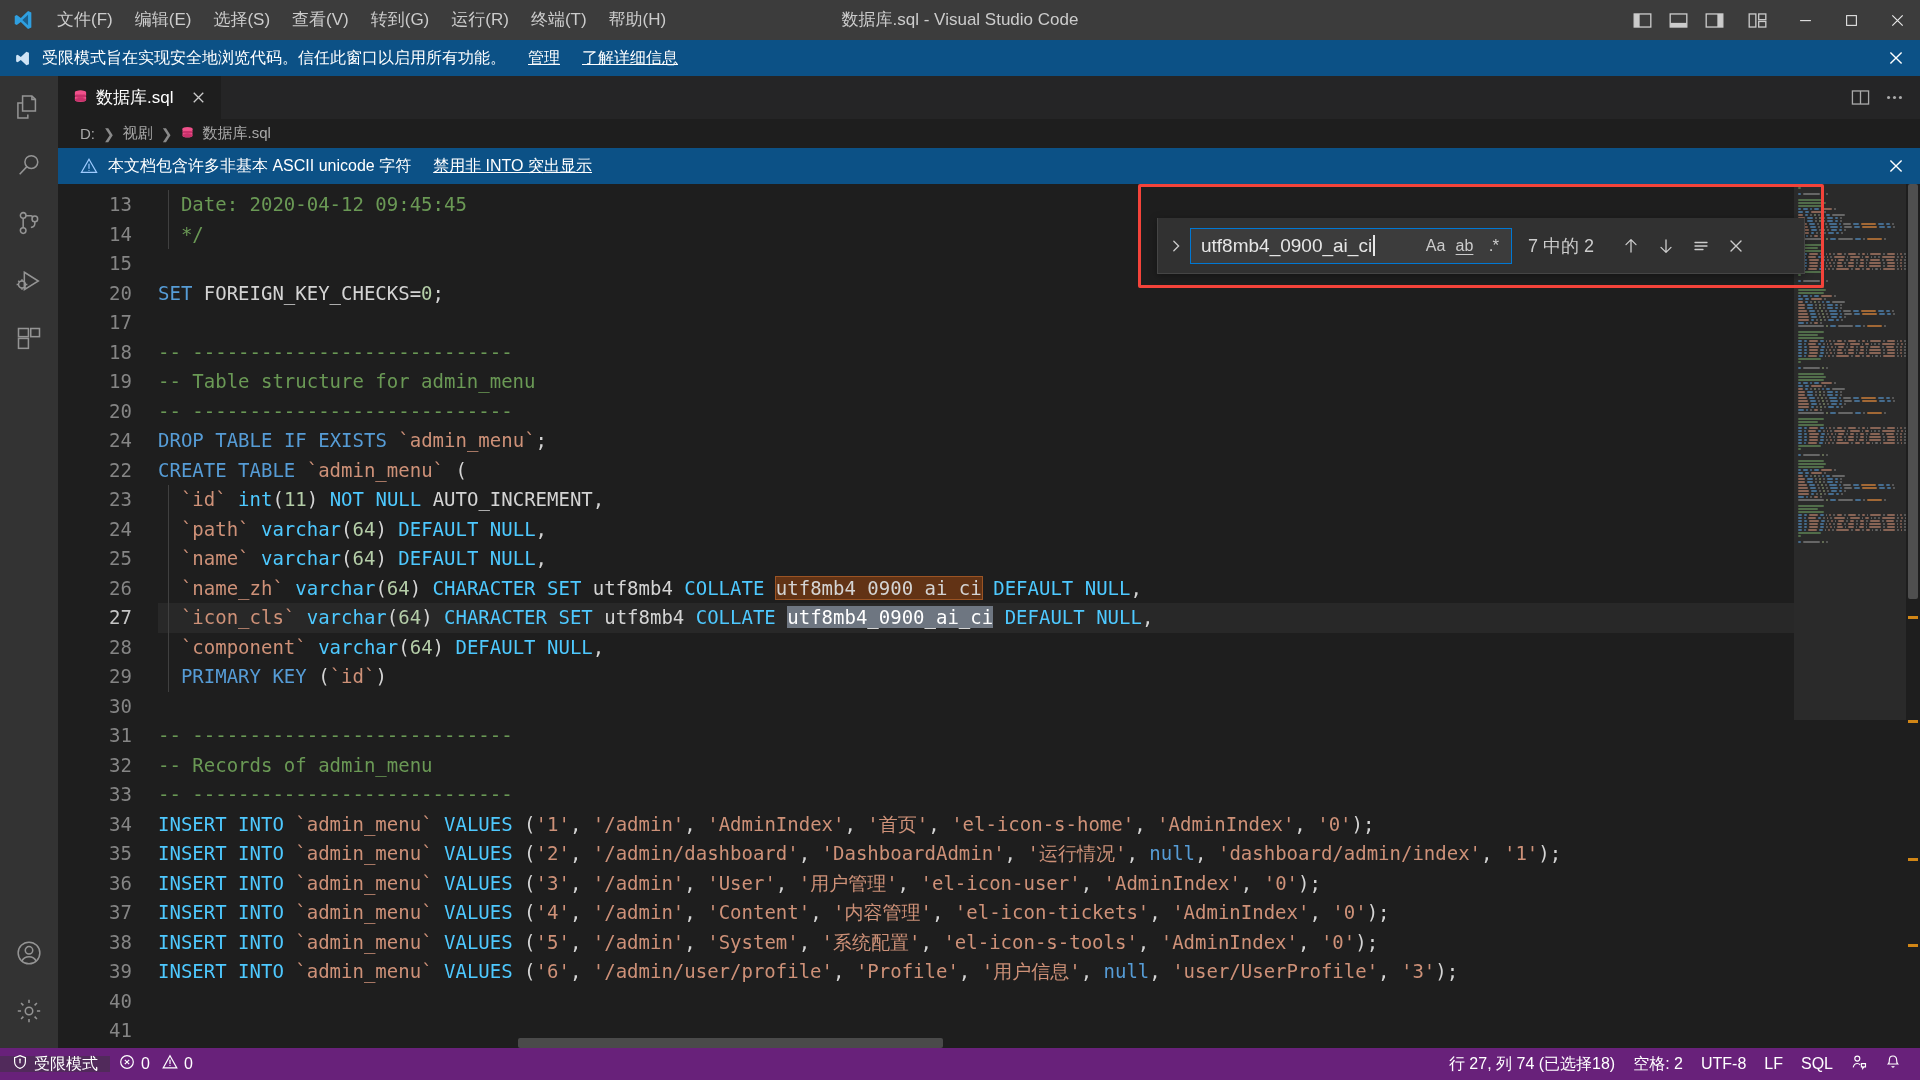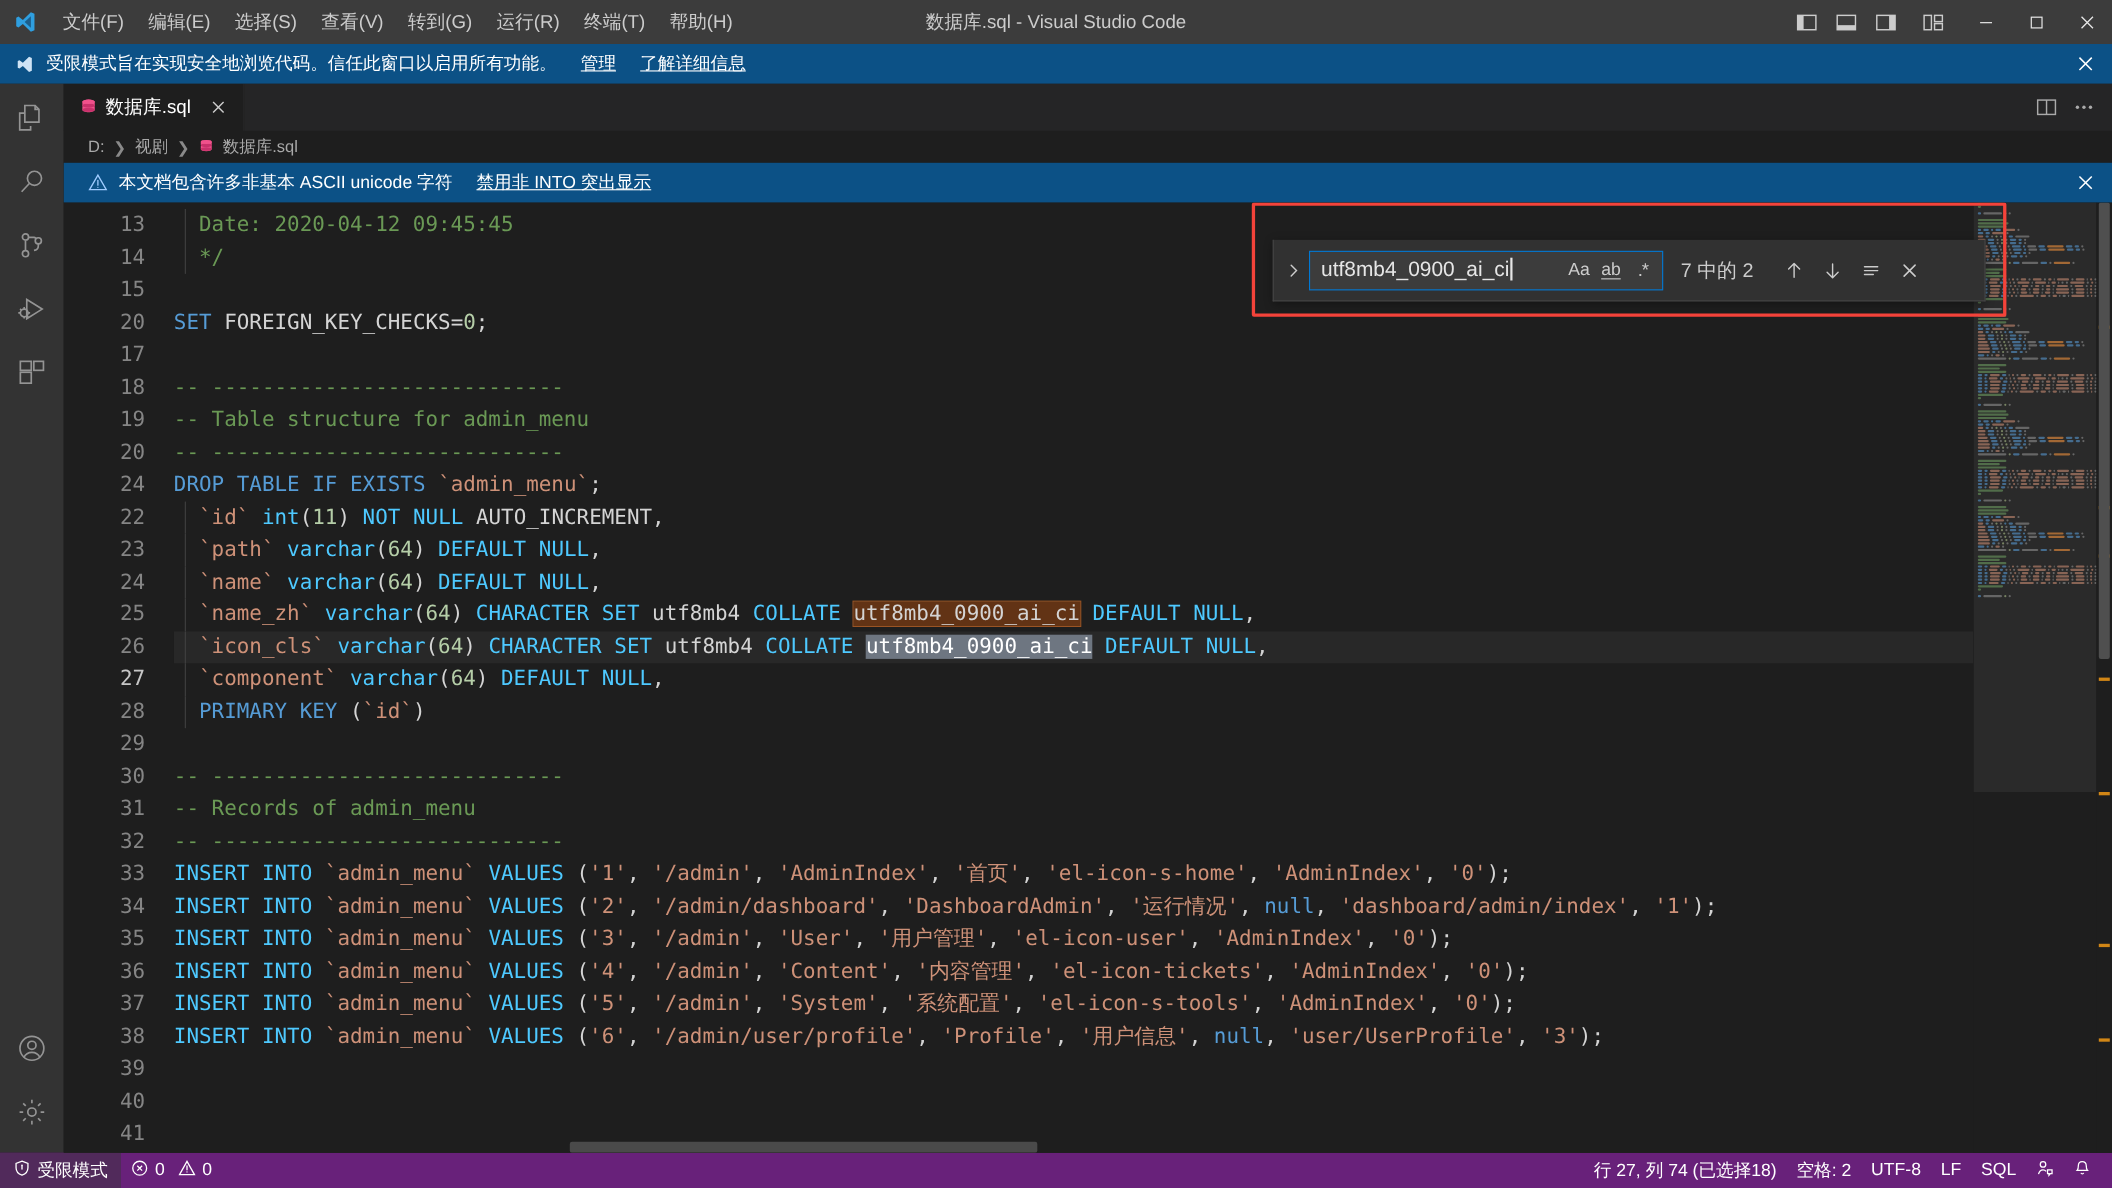--- a/index.html
+++ b/index.html
@@ -200,23 +200,23 @@
     cursor:pointer; color:#cccccc; border-radius:4px;
   }
   .find-btn svg { width:18px; height:18px; }
 
   
   .statusbar {
     height:32px; flex:0 0 32px; background:#68217a; display:flex; align-items:center;
     font-size:16px; color:#ffffff; user-select:none;
   }
   .sb-left { display:flex; align-items:center; height:32px; }
-  .sb-right { margin-left:auto; display:flex; height:32px; padding-right:10px; }
+  .sb-right { margin-left:auto; display:flex; align-items:center; height:32px; padding-right:10px; }
   .sb-item {
-    display:flex; align-items:center; gap:6px; padding:0 9px; height:32px; cursor:pointer; white-space:nowrap;
+    display:flex; align-items:center; gap:6px; padding:0 9px; height:16px; cursor:pointer; white-space:nowrap;
   }
   .sb-item.trusted { background:#512a5b; padding:0 12px; }
   .sb-item svg { width:16px; height:16px; }
 </style>
 </head>
 <body>
 
 <div class="app">
 
   <div class="titlebar">
@@ -478,20 +478,21 @@
         <div class="code-scroll" id="code-scroll">
             <div class="code-line"><span class="indent-guide"></span><span class="t-cmt">  Date: 2020-04-12 09:45:45</span></div>
             <div class="code-line"><span class="indent-guide"></span><span class="t-cmt">  */</span></div>
             <div class="code-line"></div>
             <div class="code-line"><span class="t-key">SET</span><span class="t-def"> FOREIGN_KEY_CHECKS=</span><span class="t-num">0</span><span class="t-def">;</span></div>
             <div class="code-line"></div>
             <div class="code-line"><span class="t-cmt">-- ----------------------------</span></div>
             <div class="code-line"><span class="t-cmt">-- Table structure for admin_menu</span></div>
             <div class="code-line"><span class="t-cmt">-- ----------------------------</span></div>
             <div class="code-line"><span class="t-key">DROP</span><span class="t-def"> </span><span class="t-key">TABLE</span><span class="t-def"> </span><span class="t-key">IF</span><span class="t-def"> </span><span class="t-key">EXISTS</span><span class="t-id"> `admin_menu`</span><span class="t-def">;</span></div>
+            <div class="code-line"><span class="t-key">CREATE</span><span class="t-def"> </span><span class="t-key">TABLE</span><span class="t-id"> `admin_menu`</span><span class="t-def"> (</span></div>
             <div class="code-line"><span class="indent-guide"></span><span class="t-id">  `id`</span><span class="t-def"> </span><span class="t-key2">int</span><span class="t-def">(</span><span class="t-num">11</span><span class="t-def">) </span><span class="t-key2">NOT</span><span class="t-def"> </span><span class="t-key2">NULL</span><span class="t-def"> AUTO_INCREMENT,</span></div>
             <div class="code-line"><span class="indent-guide"></span><span class="t-id">  `path`</span><span class="t-def"> </span><span class="t-key2">varchar</span><span class="t-def">(</span><span class="t-num">64</span><span class="t-def">) </span><span class="t-key2">DEFAULT</span><span class="t-def"> </span><span class="t-key2">NULL</span><span class="t-def">,</span></div>
             <div class="code-line"><span class="indent-guide"></span><span class="t-id">  `name`</span><span class="t-def"> </span><span class="t-key2">varchar</span><span class="t-def">(</span><span class="t-num">64</span><span class="t-def">) </span><span class="t-key2">DEFAULT</span><span class="t-def"> </span><span class="t-key2">NULL</span><span class="t-def">,</span></div>
             <div class="code-line"><span class="indent-guide"></span><span class="t-id">  `name_zh`</span><span class="t-def"> </span><span class="t-key2">varchar</span><span class="t-def">(</span><span class="t-num">64</span><span class="t-def">) </span><span class="t-key2">CHARACTER</span><span class="t-def"> </span><span class="t-key2">SET</span><span class="t-def"> utf8mb4 </span><span class="t-key2">COLLATE</span><span class="t-def"> </span><span class="t-def hl-find">utf8mb4_0900_ai_ci</span><span class="t-def"> </span><span class="t-key2">DEFAULT</span><span class="t-def"> </span><span class="t-key2">NULL</span><span class="t-def">,</span></div>
             <div class="code-line active"><span class="indent-guide"></span><span class="t-id">  `icon_cls`</span><span class="t-def"> </span><span class="t-key2">varchar</span><span class="t-def">(</span><span class="t-num">64</span><span class="t-def">) </span><span class="t-key2">CHARACTER</span><span class="t-def"> </span><span class="t-key2">SET</span><span class="t-def"> utf8mb4 </span><span class="t-key2">COLLATE</span><span class="t-def"> </span><span class="hl-cur">utf8mb4_0900_ai_ci</span><span class="t-def"> </span><span class="t-key2">DEFAULT</span><span class="t-def"> </span><span class="t-key2">NULL</span><span class="t-def">,</span></div>
             <div class="code-line"><span class="indent-guide"></span><span class="t-id">  `component`</span><span class="t-def"> </span><span class="t-key2">varchar</span><span class="t-def">(</span><span class="t-num">64</span><span class="t-def">) </span><span class="t-key2">DEFAULT</span><span class="t-def"> </span><span class="t-key2">NULL</span><span class="t-def">,</span></div>
             <div class="code-line"><span class="indent-guide"></span><span class="t-def">  </span><span class="t-key">PRIMARY</span><span class="t-def"> </span><span class="t-key">KEY</span><span class="t-def"> (</span><span class="t-id">`id`</span><span class="t-def">)</span></div>
             <div class="code-line"></div>
             <div class="code-line"><span class="t-cmt">-- ----------------------------</span></div>
             <div class="code-line"><span class="t-cmt">-- Records of admin_menu</span></div>

